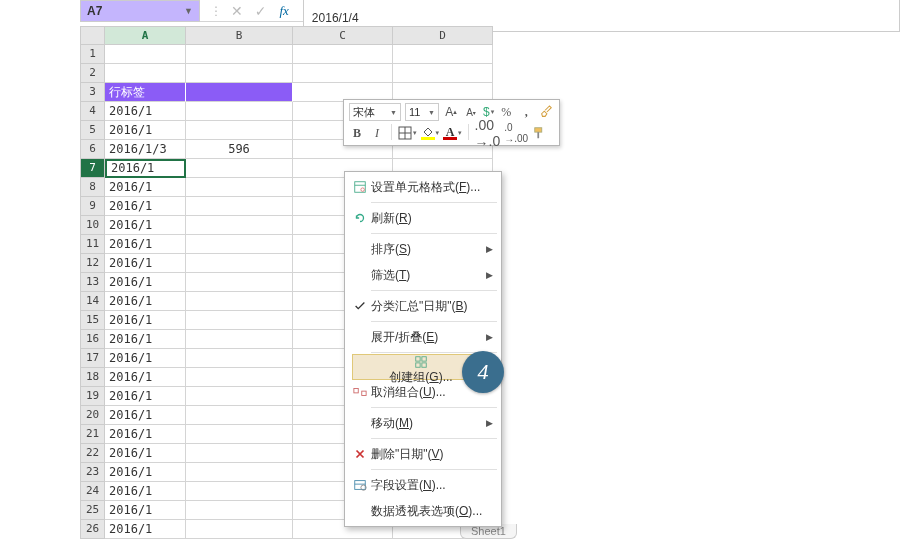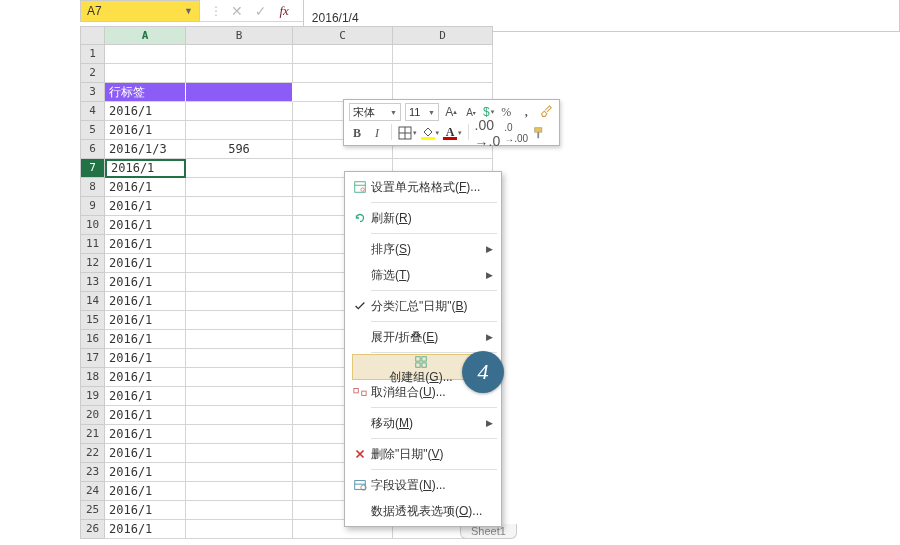--- a/index.html
+++ b/index.html
@@ -29,34 +29,35 @@
   }
   .name-box {
     width: 120px;
     height: 22px;
     border: 1px solid #ccc;
     padding: 2px 6px;
     font-size: 12px;
     display: flex;
     align-items: center;
     justify-content: space-between;
-    background: #fde047;
+    background: #c4b5fd;
+    font-weight: bold;
   }
   .name-box .dropdown-arrow {
     font-size: 9px;
     color: #666;
   }
   .fx-area {
     display: flex;
     align-items: center;
     gap: 6px;
     margin-left: 10px;
   }
   .fx-btn {
-    color: #7f1d1d;
+    color: #0369a1;
     font-size: 13px;
     padding: 0 4px;
     font-style: italic;
     font-family: serif;
   }
   .fx-cancel, .fx-confirm { color: #bbb; font-size: 14px; padding: 0 3px; }
   .formula-input {
     flex: 1;
     border: 1px solid #ccc;
     height: 22px;

